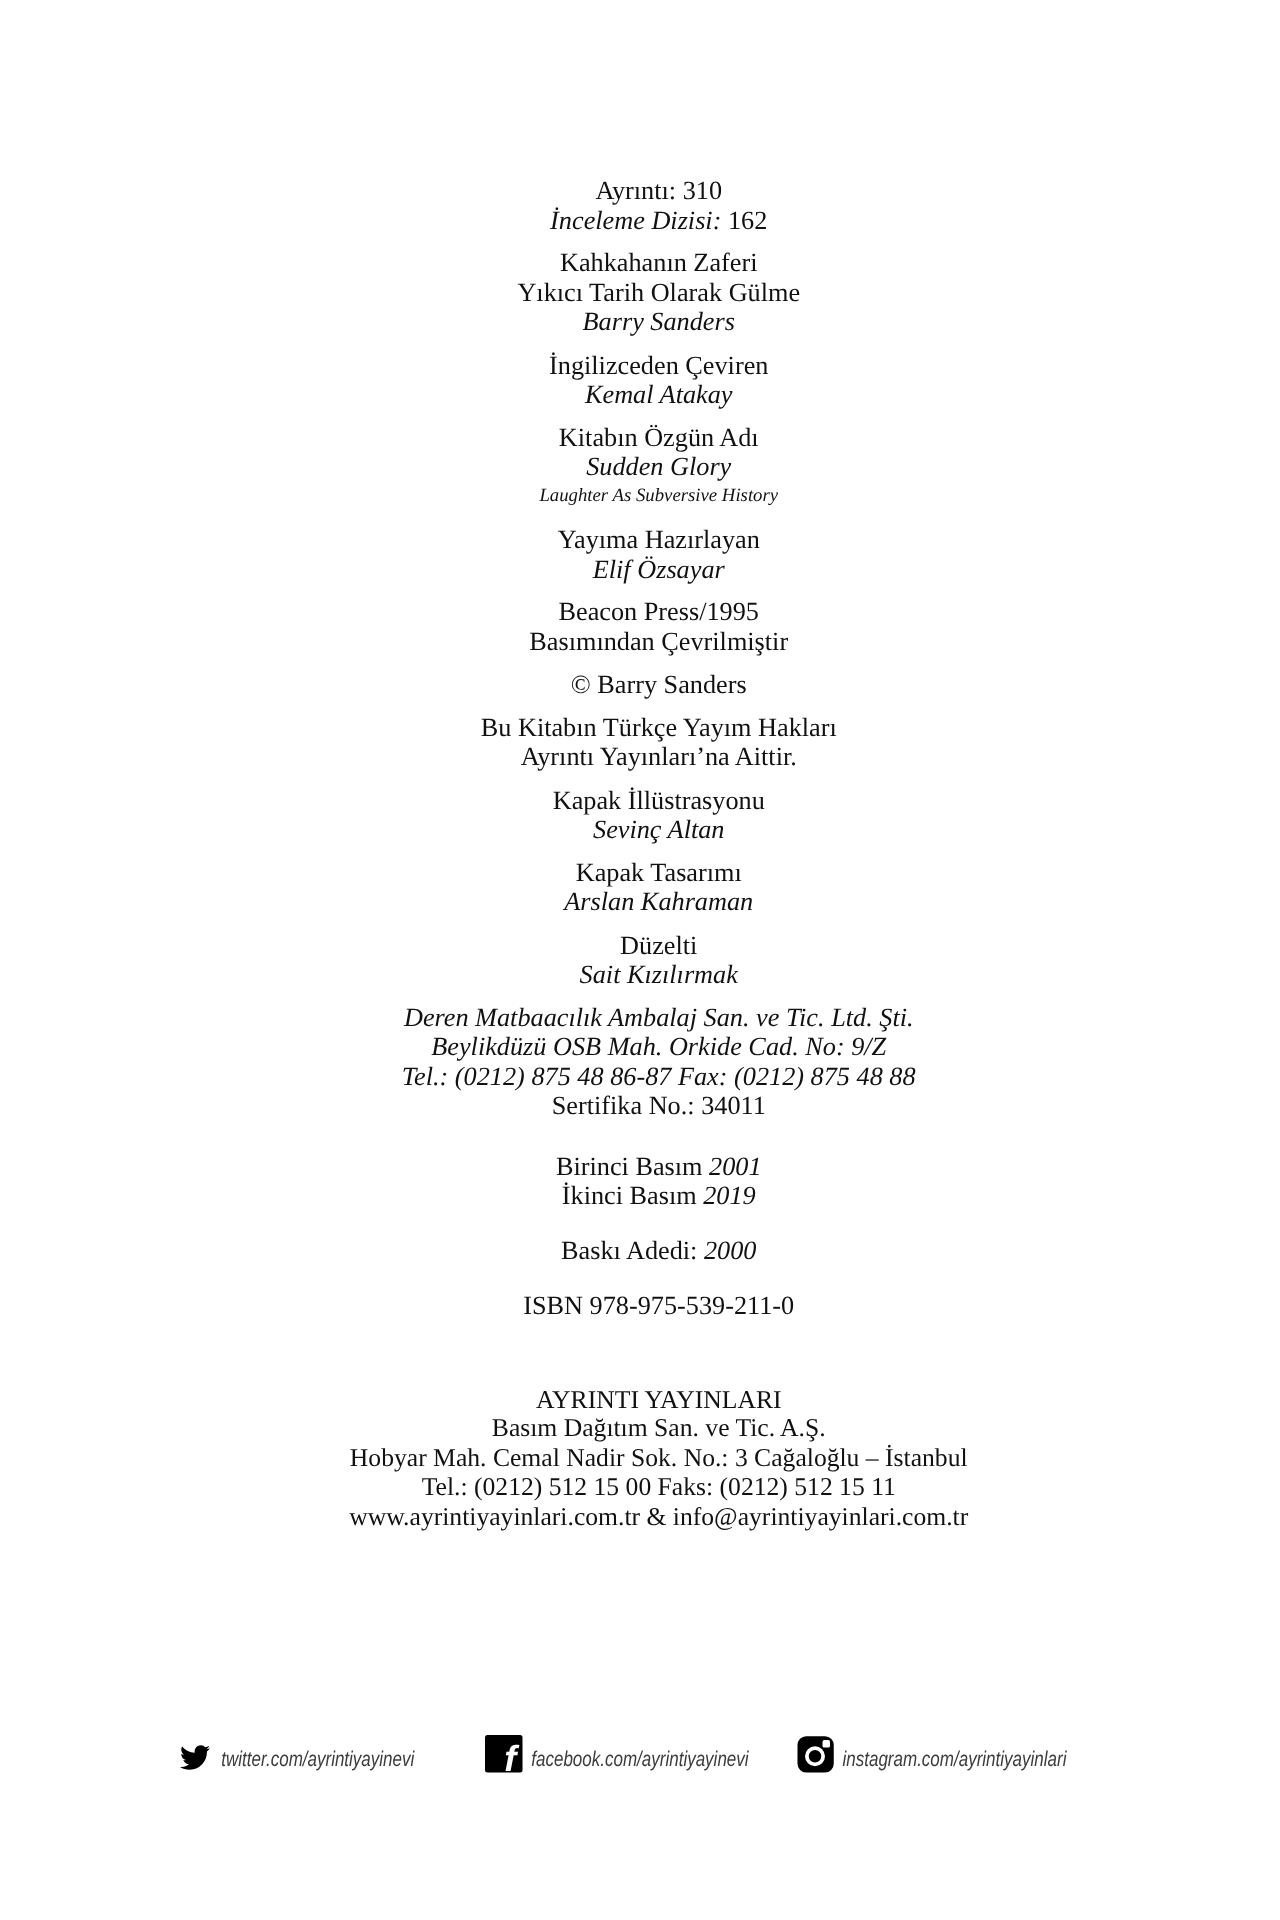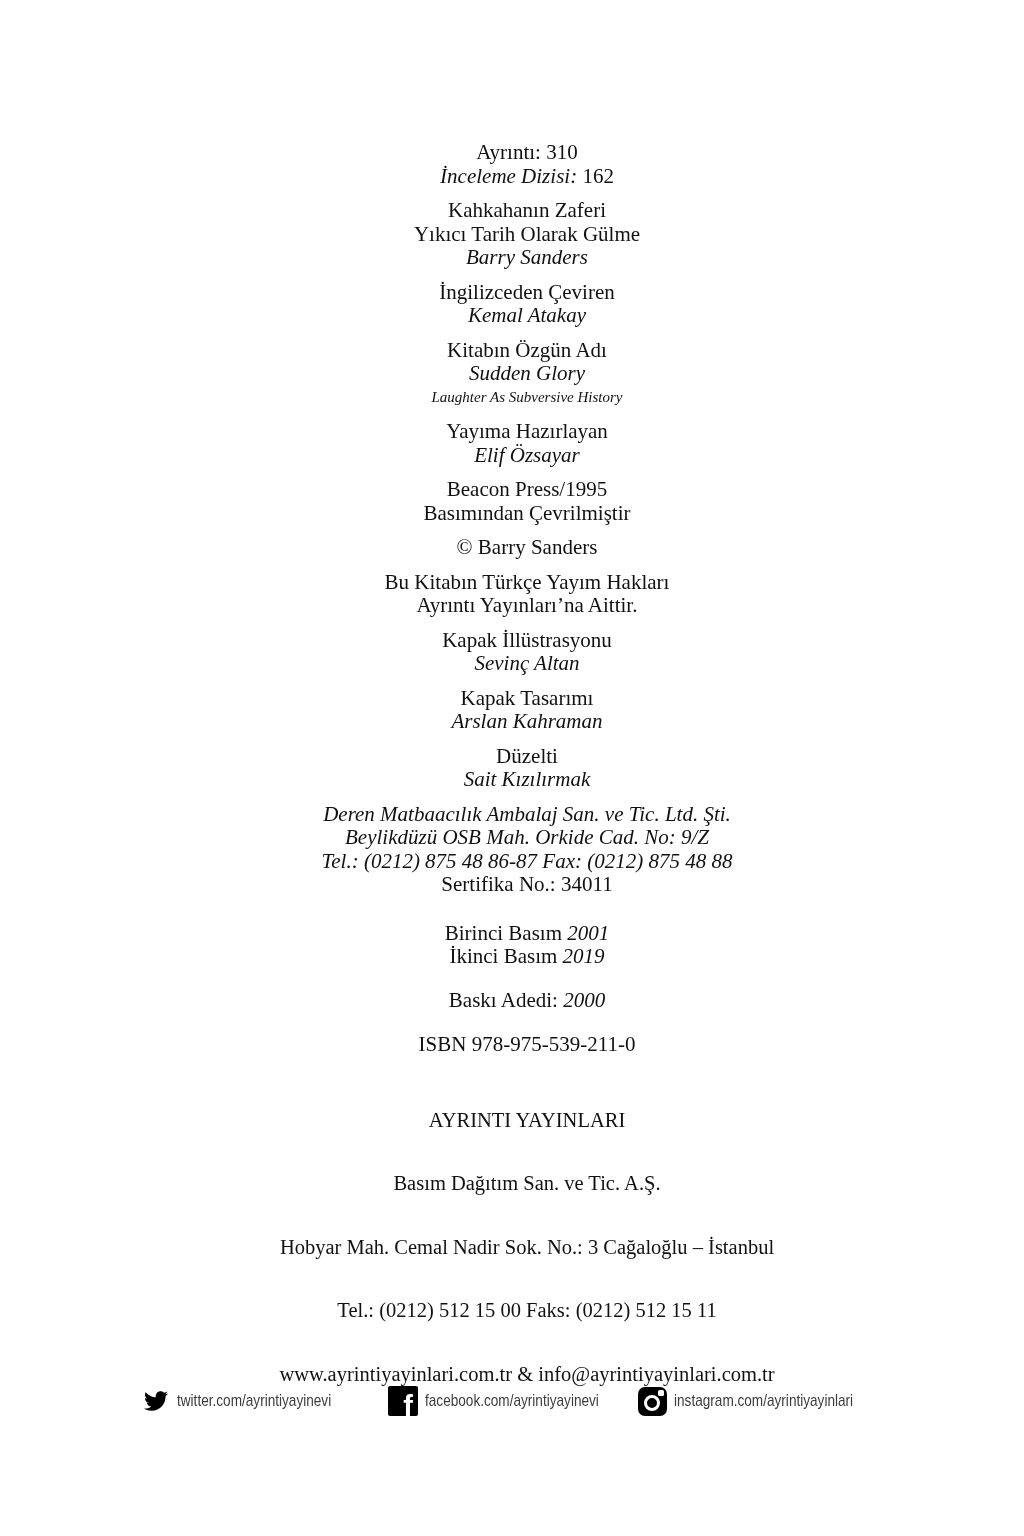--- a/index.html
+++ b/index.html
@@ -29,37 +29,38 @@
   .italic { font-style: italic; }
   .small-italic {
     font-style: italic;
     font-size: 15px;
   }
   .block.printing  { margin-bottom: 25px; }
   .block.editions  { margin-bottom: 20px; }
   .block.print-run { margin-bottom: 21px; }
   .block.isbn      { margin-bottom: 52px; }
   .block.publisher { margin-bottom: 0; }
-  .publisher .line { font-size: 20.5px; margin-top: 40px; }
+  .publisher .line { font-size: 20.5px; }
 
   
   .social-row {
     position: absolute;
     top: 1384px;
     left: 0;
     right: 0;
     height: 34px;
   }
   .social-item {
     position: absolute;
     top: 0;
     display: flex;
-    align-items: center;
+    align-items: flex-end;
     gap: 7px;
     height: 34px;
+    font-style: italic;
   }
   .social-item.twitter   { left: 142px; }
   .social-item.facebook  { left: 388px; }
   .social-item.instagram { left: 638px; }
   .social-text {
     font-family: "Liberation Sans", sans-serif;
     font-size: 17px;
     color: #3c3c3c;
     transform: scaleX(0.8);
     transform-origin: left center;

